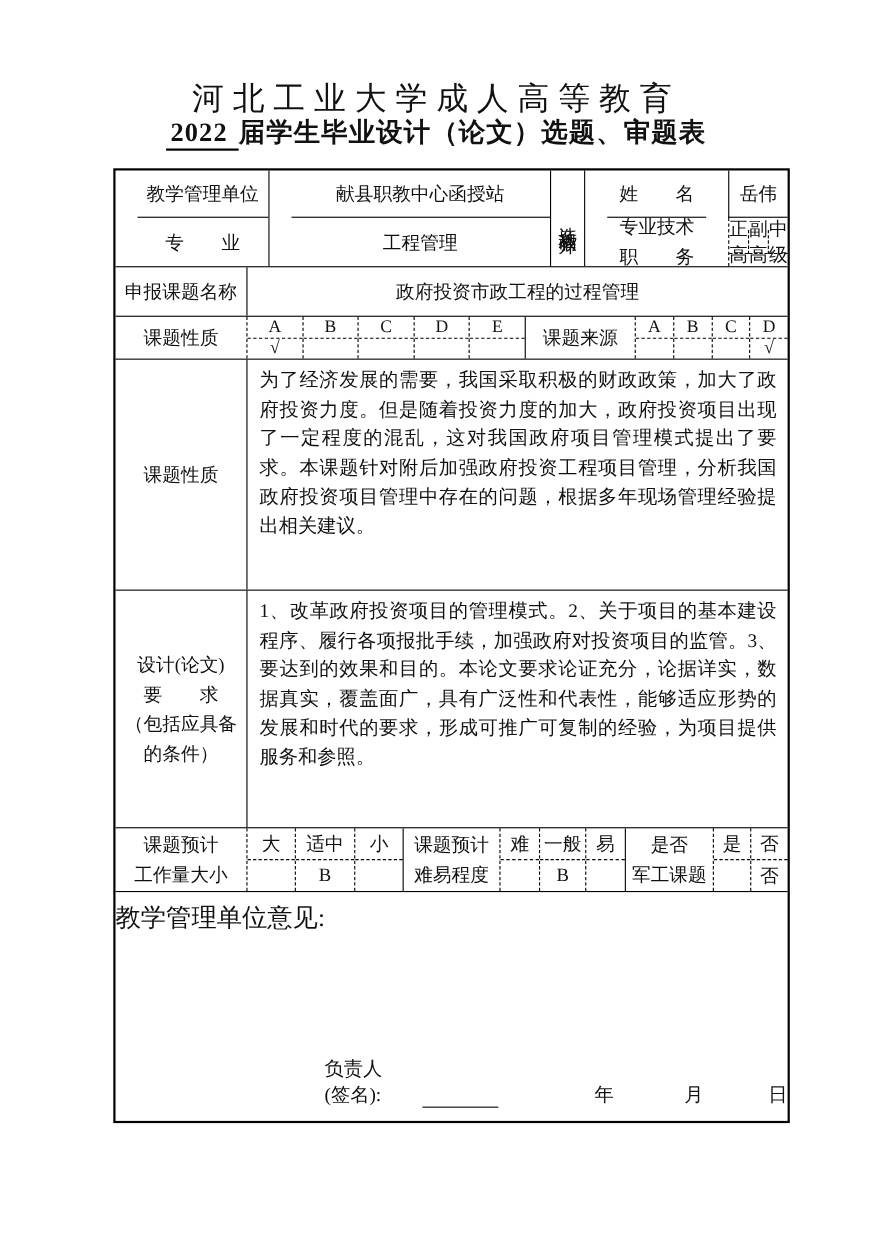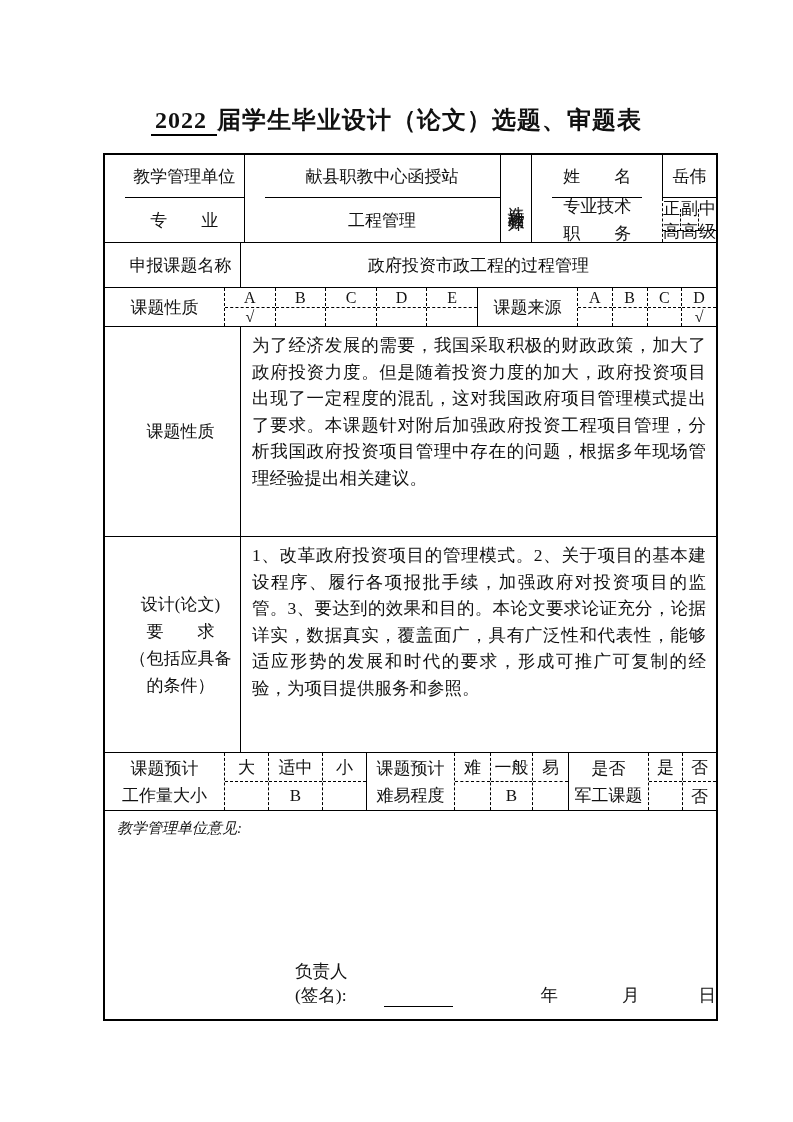--- a/index.html
+++ b/index.html
@@ -52,56 +52,57 @@
   .opt-top { display:flex; align-items:center; justify-content:center; border-bottom:1px dashed #000; }
   .opt-bot { display:flex; align-items:center; justify-content:center; flex:1; }
   .nat-grid { width:253px; border-right:1px solid #000; }
   .src-label { width:100px; border-right:1px dashed #000; }
   .src-grid { flex:1; }
   .r4 .opt-top { height:20px; }
 
   
   .r5 { height:210px; }
   .r6 { height:216px; }
-  .label-col { width:120px; border-right:1px solid #000;margin-left:16px; }
+  .label-col { width:120px; border-right:1px solid #000; }
   .text-cell { flex:1; padding:5px 10px 0 11px; font-size:17.5px; line-height:26.5px;
                text-align:justify; display:block; }
   .multi-line { line-height:27px; }
 
   
   .r7 { height:58px; }
   .r7 .opt-top { height:29px; }
   .grp { border-right:1px solid #000; }
   .w-l1 { width:120px; border-right:1px dashed #000; }
   .w-g1 { width:142px; }
   .w-l2 { width:88px;  border-right:1px dashed #000; }
   .w-g2 { width:114px; }
   .w-l3 { width:80px;  border-right:1px dashed #000; }
   .w-g3 { flex:1; border-right:none; }
   .w-g1 .opt-col:nth-child(2) { flex:1.25; }
   .w-g2 .opt-col:nth-child(2) { flex:1.15; }
 
   
   .r8 { flex:1; display:block; position:relative; }
-  .opinion-label { position:absolute; top:8px; left:12px; font-size:15px;font-style:italic; }
+  .opinion-label { position:absolute; top:8px; left:0; font-size:23px; }
   .footer-line { position:absolute; bottom:12px; left:0; width:100%; display:flex;
                  align-items:flex-end; font-size:17.5px; padding-left:190px;gap:12px; }
   .sig-underline { display:inline-block; width:97px; border-bottom:1px solid #000; height:18px; margin-left:4px; }
   .d-year  { margin-left:76px; }
   .d-month { margin-left:52px; }
   .d-day   { margin-left:47px; }
 
   .check { font-size:16px; }
   .optletter { font-size:16px; }
 </style>
 </head>
 <body>
 
 <div class="page">
 
+  <div class="title1">河北工业大学成人高等教育</div>
   <div class="title2"><span class="year">2022</span><span>届学生毕业设计（论文）选题、审题表</span></div>
 
   <div class="tbl">
 
     <div class="row r12">
       <div class="colA stack br">
         <div class="sub sub1 bb">教学管理单位</div>
         <div class="sub sub2">专　　业</div>
       </div>
       <div class="colB stack br">

